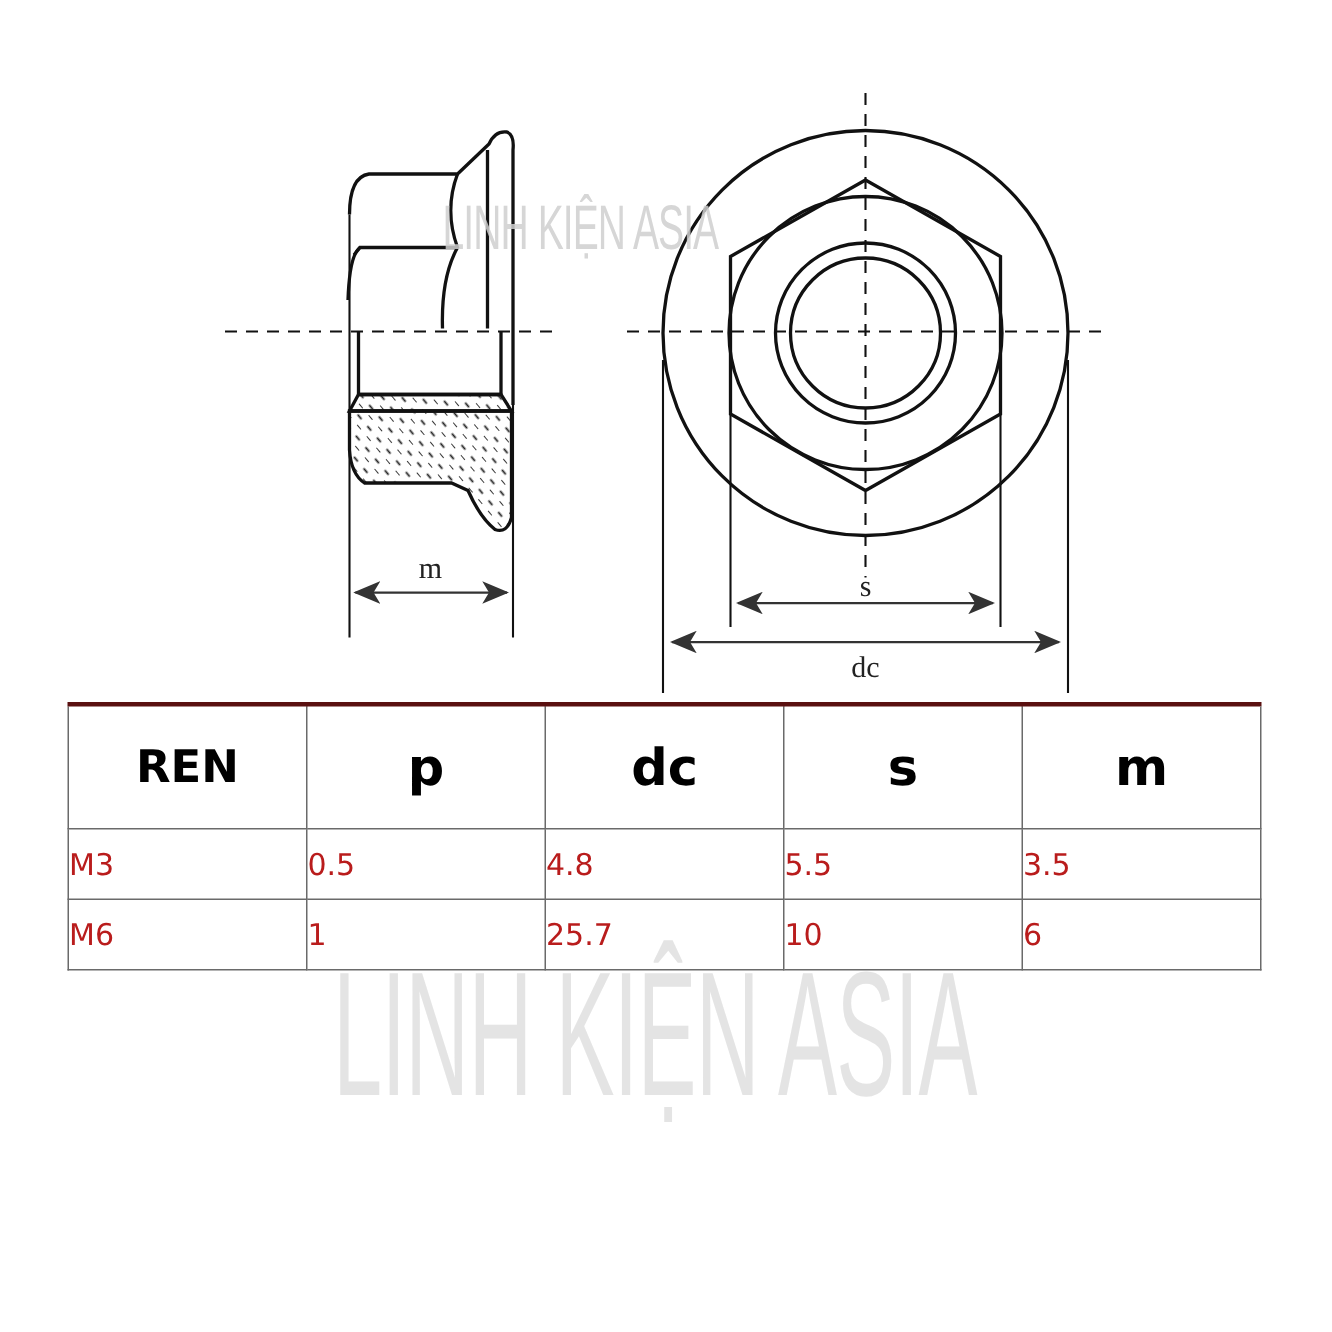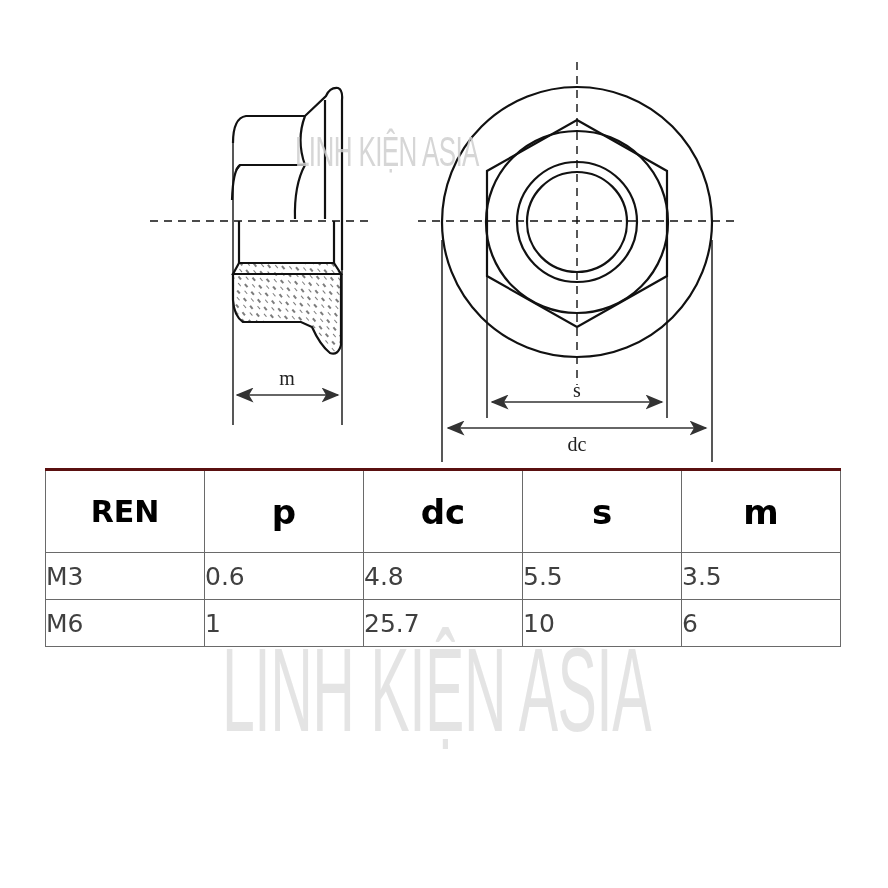--- a/index.html
+++ b/index.html
@@ -15,21 +15,21 @@
       border-top: 3px solid #5a1010;
     }
     #spec-table th, #spec-table td {
       border: 1.5px solid #6a6a6a; padding: 0;
     }
     #spec-table th {
       height: 81px; font-family: "DejaVu Sans", sans-serif; font-weight: bold; font-size: 34px; color: #000;
     }
     #spec-table th.ren { font-size: 30px; }
     #spec-table td {
-      height: 46px; font-family: "DejaVu Sans", sans-serif; font-size: 25px; color: #404040;
+      height: 46px; font-family: "DejaVu Sans", sans-serif; font-size: 20px; color: #b91c1c;
     }
     .col { width: 159px; }
   </style>
 </head>
 <body>
 
 <svg id="drawing" viewBox="0 0 888 470" xmlns="http://www.w3.org/2000/svg">
   <defs>
     <pattern id="hatch" patternUnits="userSpaceOnUse" width="10" height="10" patternTransform="rotate(-40)">
       <line x1="0" y1="0" x2="0" y2="4" stroke="#222" stroke-width="1.2"></line>
@@ -98,21 +98,21 @@
       <th class="ren">REN</th>
       <th>p</th>
       <th>dc</th>
       <th>s</th>
       <th>m</th>
     </tr>
   </thead>
   <tbody>
     <tr>
       <td>M3</td>
-      <td>0.6</td>
+      <td>0.5</td>
       <td>4.8</td>
       <td>5.5</td>
       <td>3.5</td>
     </tr>
     <tr>
       <td>M6</td>
       <td>1</td>
       <td>25.7</td>
       <td>10</td>
       <td>6</td>

